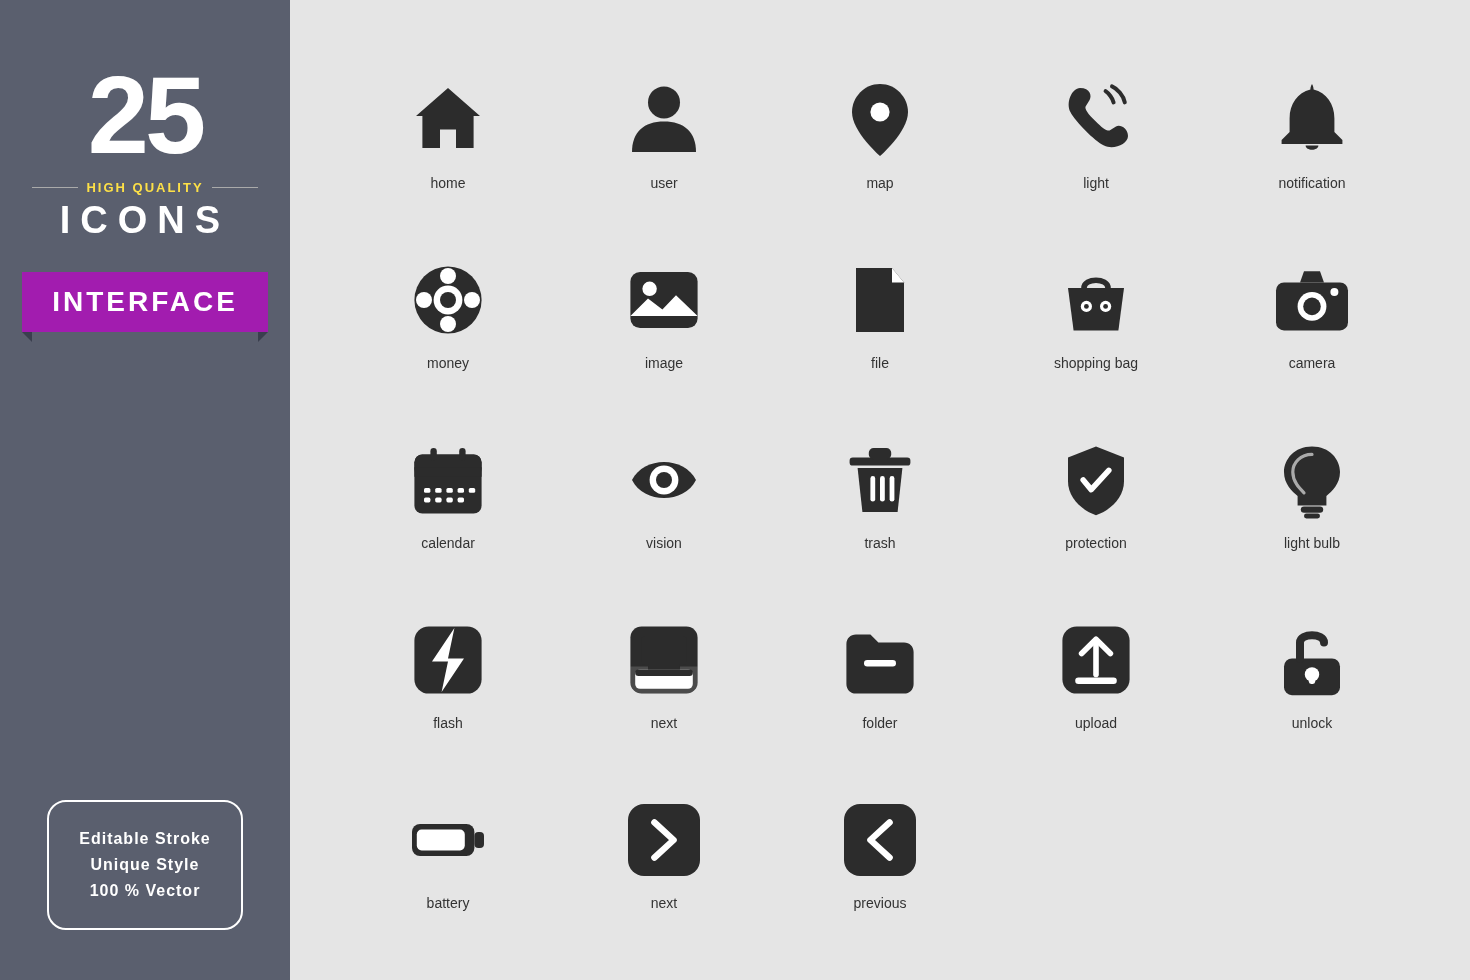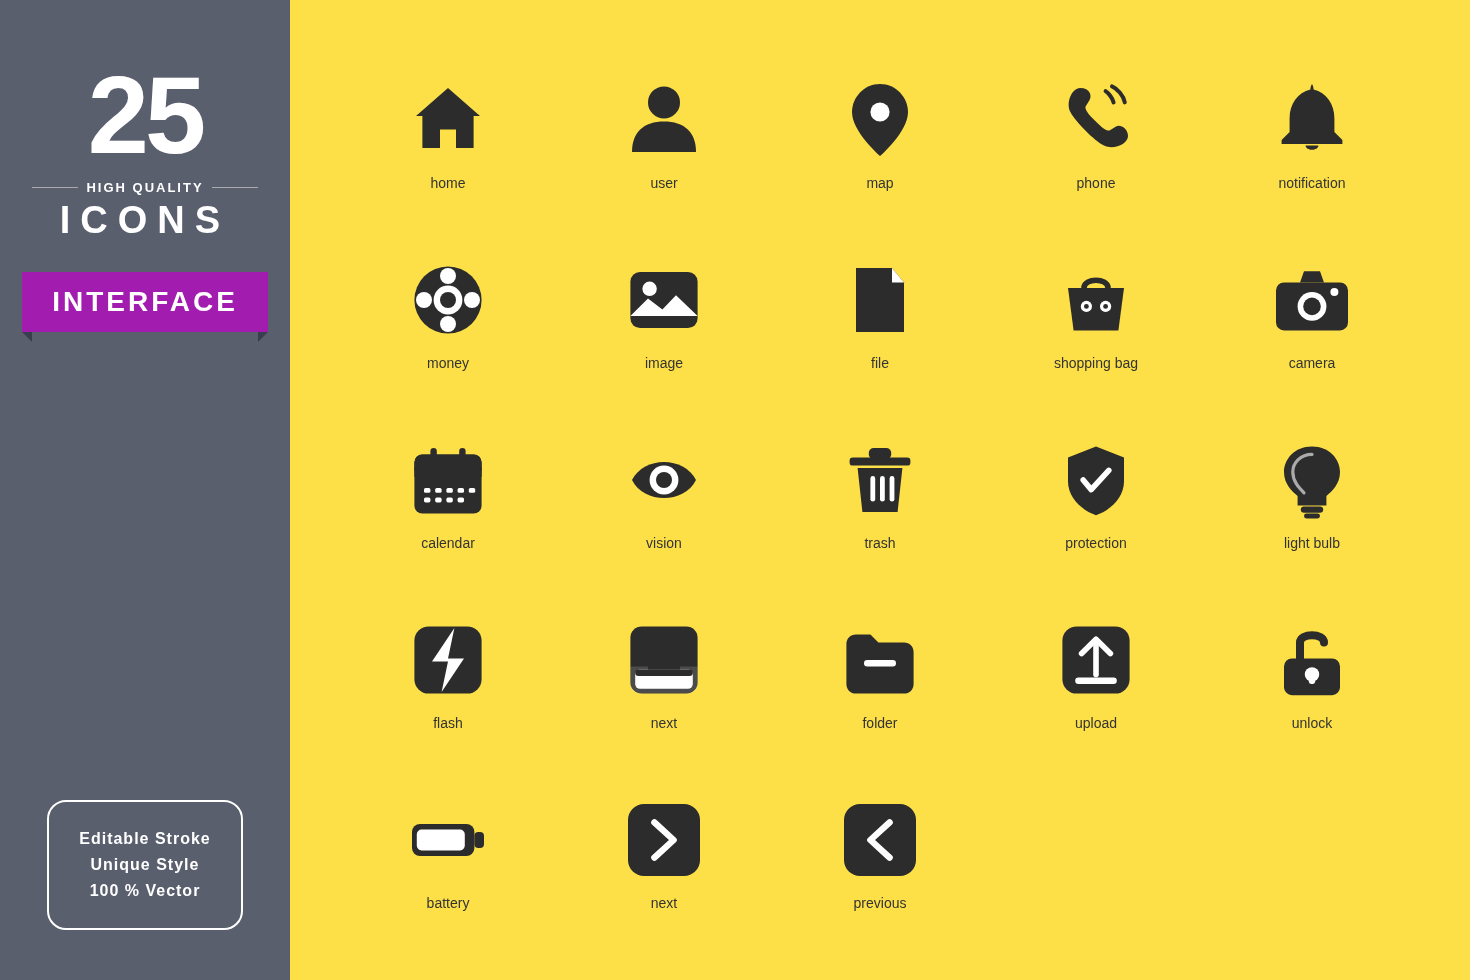--- a/index.html
+++ b/index.html
@@ -37,21 +37,21 @@
       font-weight: 900;
       color: #fff;
       line-height: 1;
       letter-spacing: -4px;
     }
     .high-quality {
       display: flex;
       align-items: center;
       gap: 8px;
       margin: 10px 0 4px;
-      color: #ffffff;
+      color: #fde047;
       font-size: 13px;
       letter-spacing: 2px;
       font-weight: 600;
     }
     .hq-line {
       flex: 1;
       height: 1px;
       background: #aaa;
     }
     .icons-label {
@@ -99,21 +99,21 @@
     }
     .feature-item {
       font-size: 16px;
       font-weight: 700;
       color: #fff;
       margin: 8px 0;
       letter-spacing: 1px;
     }
     .main {
       flex: 1;
-      background: #fde047;
+      background: #e5e5e5;
       padding: 40px 50px;
       display: flex;
       flex-direction: column;
       justify-content: space-around;
     }
     .icon-grid {
       display: grid;
       grid-template-columns: repeat(5, 1fr);
       gap: 0;
       flex: 1;
@@ -203,21 +203,21 @@
       </div>
 
       <div class="icon-cell">
         <div class="icon-svg">
           <svg viewBox="0 0 100 100" xmlns="http://www.w3.org/2000/svg">
             <path d="M30 10 C20 10 12 28 18 40 C24 52 48 76 60 82 C72 88 90 80 90 70 C90 60 80 55 75 58 L67 63 C65 64 60 62 52 54 L46 48 C38 40 36 35 37 33 L42 25 C45 20 43 10 30 10 Z"></path>
             <path d="M70 8 C70 8 75 10 80 16 C85 22 86 28 86 28" stroke="#2c2c2c" stroke-width="5" fill="none" stroke-linecap="round"></path>
             <path d="M62 14 C62 14 65 16 68 20 C71 24 72 28 72 28" stroke="#2c2c2c" stroke-width="5" fill="none" stroke-linecap="round"></path>
           </svg>
         </div>
-        <span class="icon-label">phone</span>
+        <span class="icon-label">light</span>
       </div>
 
       <div class="icon-cell">
         <div class="icon-svg">
           <svg viewBox="0 0 100 100" xmlns="http://www.w3.org/2000/svg">
             <path d="M50 5 C50 5 48 8 48 12 C32 16 22 30 22 48 L22 65 L12 75 L12 80 L88 80 L88 75 L78 65 L78 48 C78 30 68 16 52 12 C52 8 50 5 50 5 Z"></path>
             <path d="M42 82 C42 89 58 89 58 82 Z"></path>
           </svg>
         </div>
         <span class="icon-label">notification</span>

